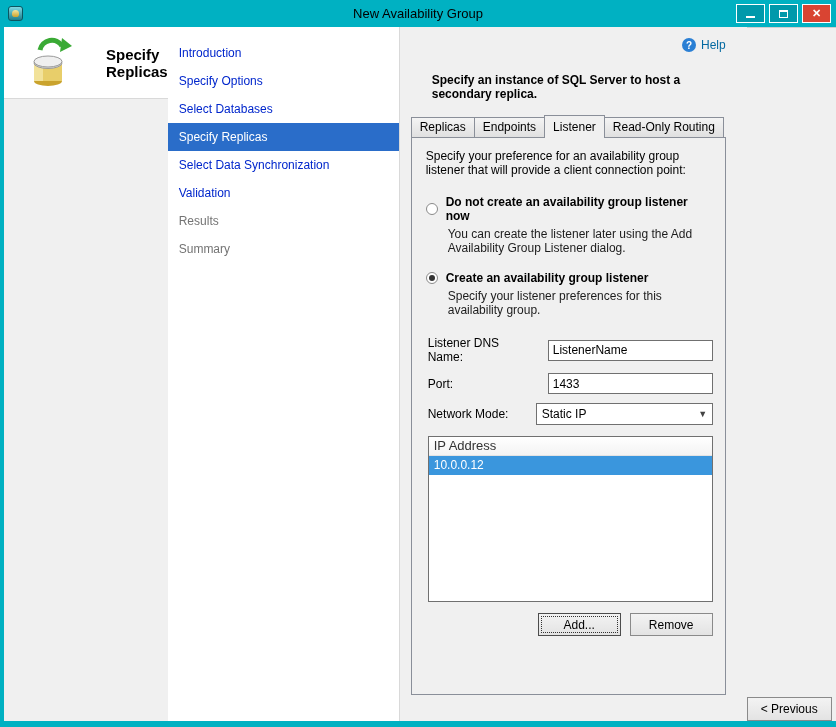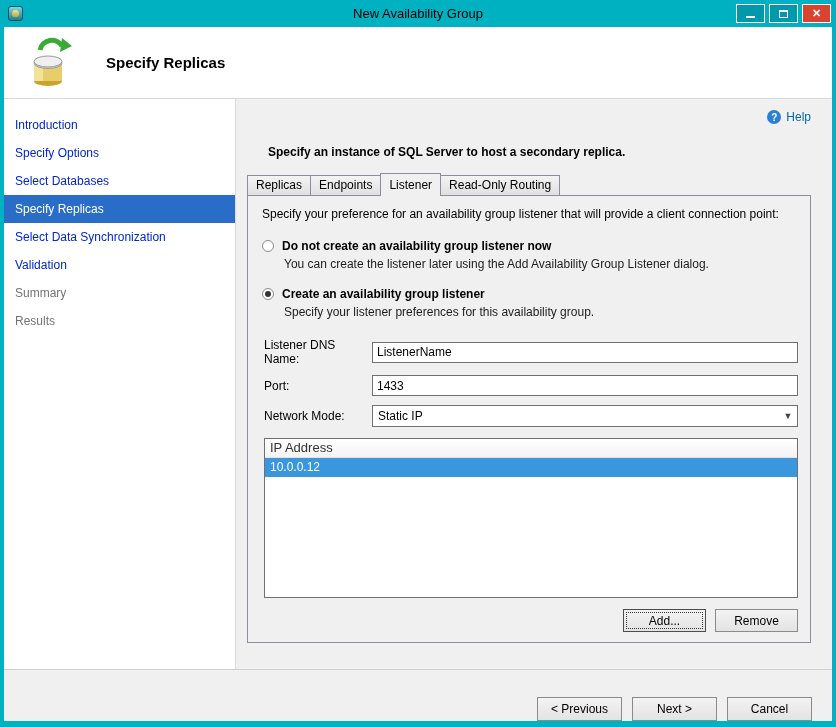--- a/index.html
+++ b/index.html
@@ -41,21 +41,21 @@
   }
   .cap-btn.close { background: #d94432; }
   .glyph-min { width: 9px; height: 2px; background: #fff; margin-top: 6px; }
   .glyph-max { width: 9px; height: 8px; border: 1px solid #fff; border-top-width: 2px; }
   .glyph-close { color: #fff; font-size: 11px; font-weight: bold; line-height: 1; }
 
   
   .frame {
     flex: 1; margin: 0 4px 6px 4px;
     background: #f0f0f0;
-    display: flex; flex-direction: column; min-height: 0;
+    display: flex; flex-direction: row; min-height: 0;
   }
 
   
   .header {
     height: 72px; flex: 0 0 72px; background: #ffffff;
     display: flex; align-items: center;
     padding-left: 22px; border-bottom: 1px solid #d9d9d9;
   }
   .wizard-icon { width: 52px; height: 52px; }
   .header-title { font-size: 15px; font-weight: bold; margin-left: 28px; }
@@ -120,21 +120,21 @@
     content: ""; position: absolute; left: 2px; top: 2px;
     width: 6px; height: 6px; border-radius: 50%; background: #333;
   }
   .radio-label { font-weight: bold; cursor: pointer; }
   .radio-desc { margin: 1px 0 10px 24px; color: #1c1c1c; }
 
   .form-row { display: flex; align-items: center; margin: 9px 0 0 4px; }
   .form-label { width: 108px; flex: 0 0 108px; }
   .text-input {
     flex: 1; height: 21px; border: 1px solid #707070; background: #fff;
-    font-family: "Liberation Sans", sans-serif; font-size: 12px; padding: 0 4px;
+    font-family: "Liberation Sans", sans-serif; font-size: 12px; padding: 0 4px; margin-left: 12px;
   }
   .combo {
     flex: 1; height: 22px; border: 1px solid #707070; background: #fff;
     display: flex; align-items: center; padding-left: 5px; position: relative; cursor: pointer;
   }
   .combo-chevron {
     position: absolute; right: 0; top: 0; width: 18px; height: 100%;
     display: flex; align-items: center; justify-content: center;
     color: #444; font-size: 9px;
   }
@@ -209,22 +209,22 @@
 
     <div class="content">
 
       <div class="sidebar">
         <div class="nav-item link">Introduction</div>
         <div class="nav-item link">Specify Options</div>
         <div class="nav-item link">Select Databases</div>
         <div class="nav-item selected">Specify Replicas</div>
         <div class="nav-item link">Select Data Synchronization</div>
         <div class="nav-item link">Validation</div>
+        <div class="nav-item disabled">Results</div>
         <div class="nav-item disabled">Summary</div>
-        <div class="nav-item disabled">Results</div>
       </div>
 
       <div class="main">
 
         <div class="help-row">
           <span class="help-icon">?</span>
           <span class="help-label">Help</span>
         </div>
 
         <div class="instruction">Specify an instance of SQL Server to host a secondary replica.</div>

